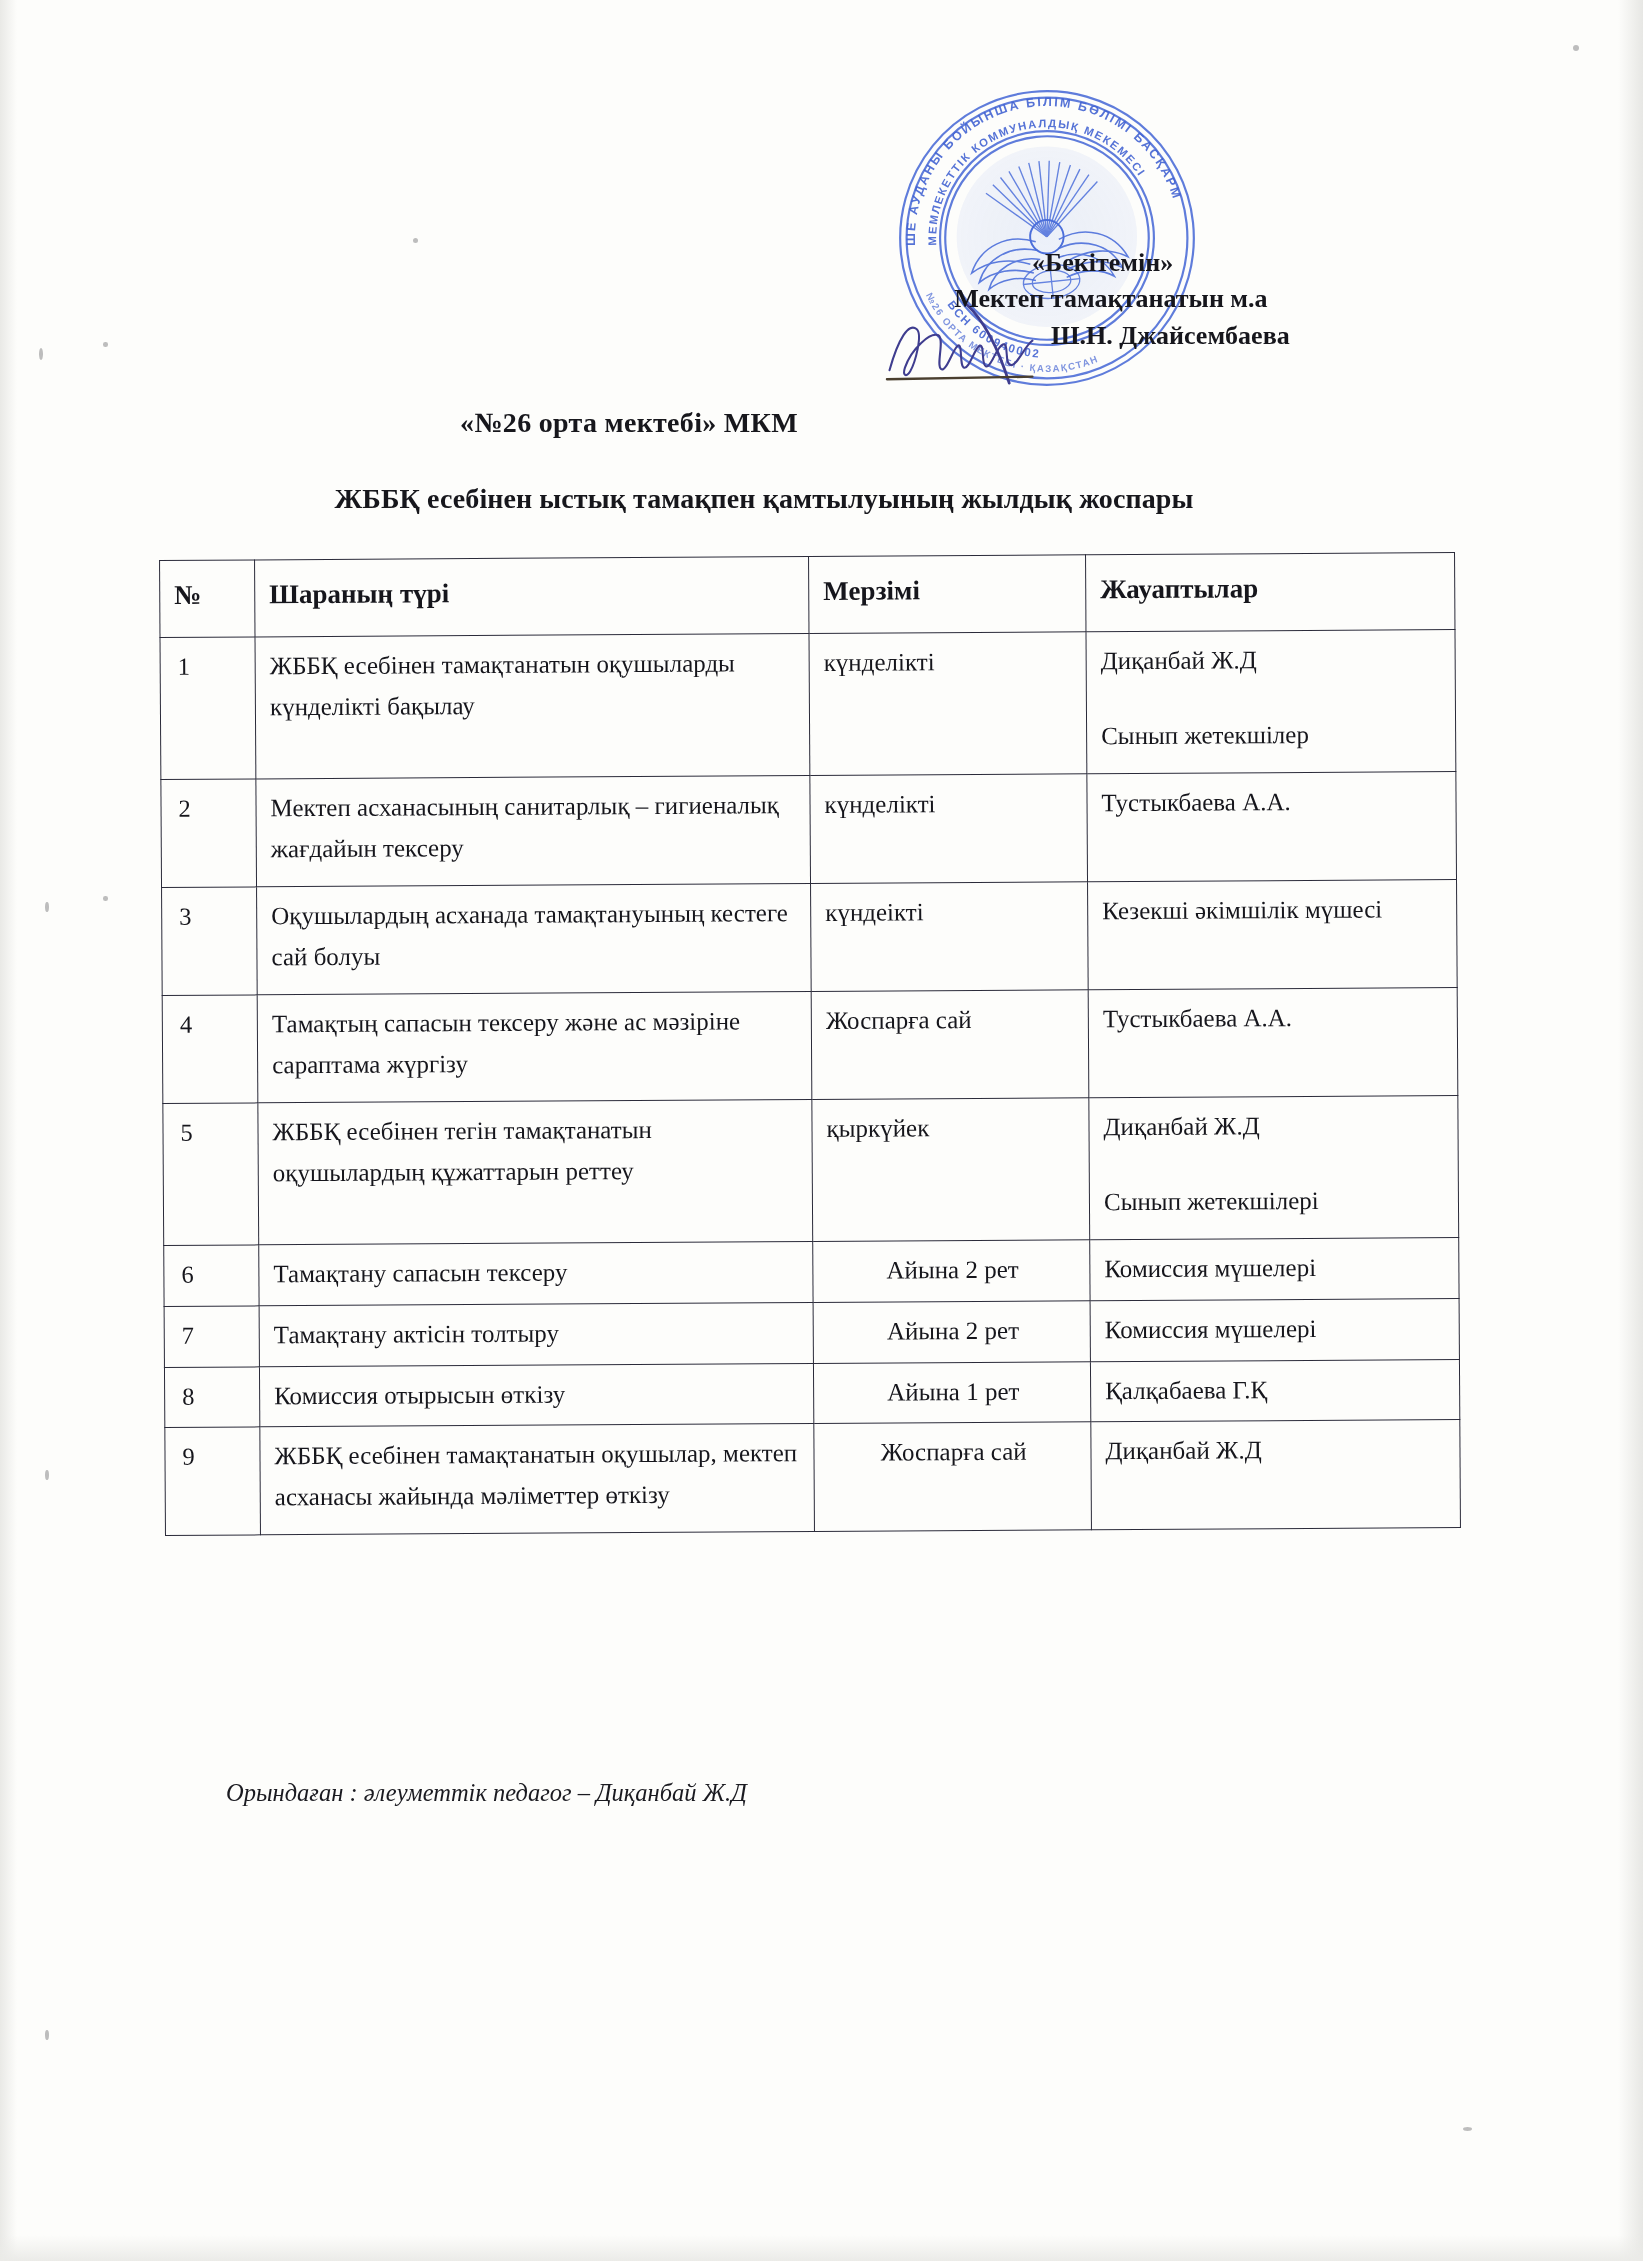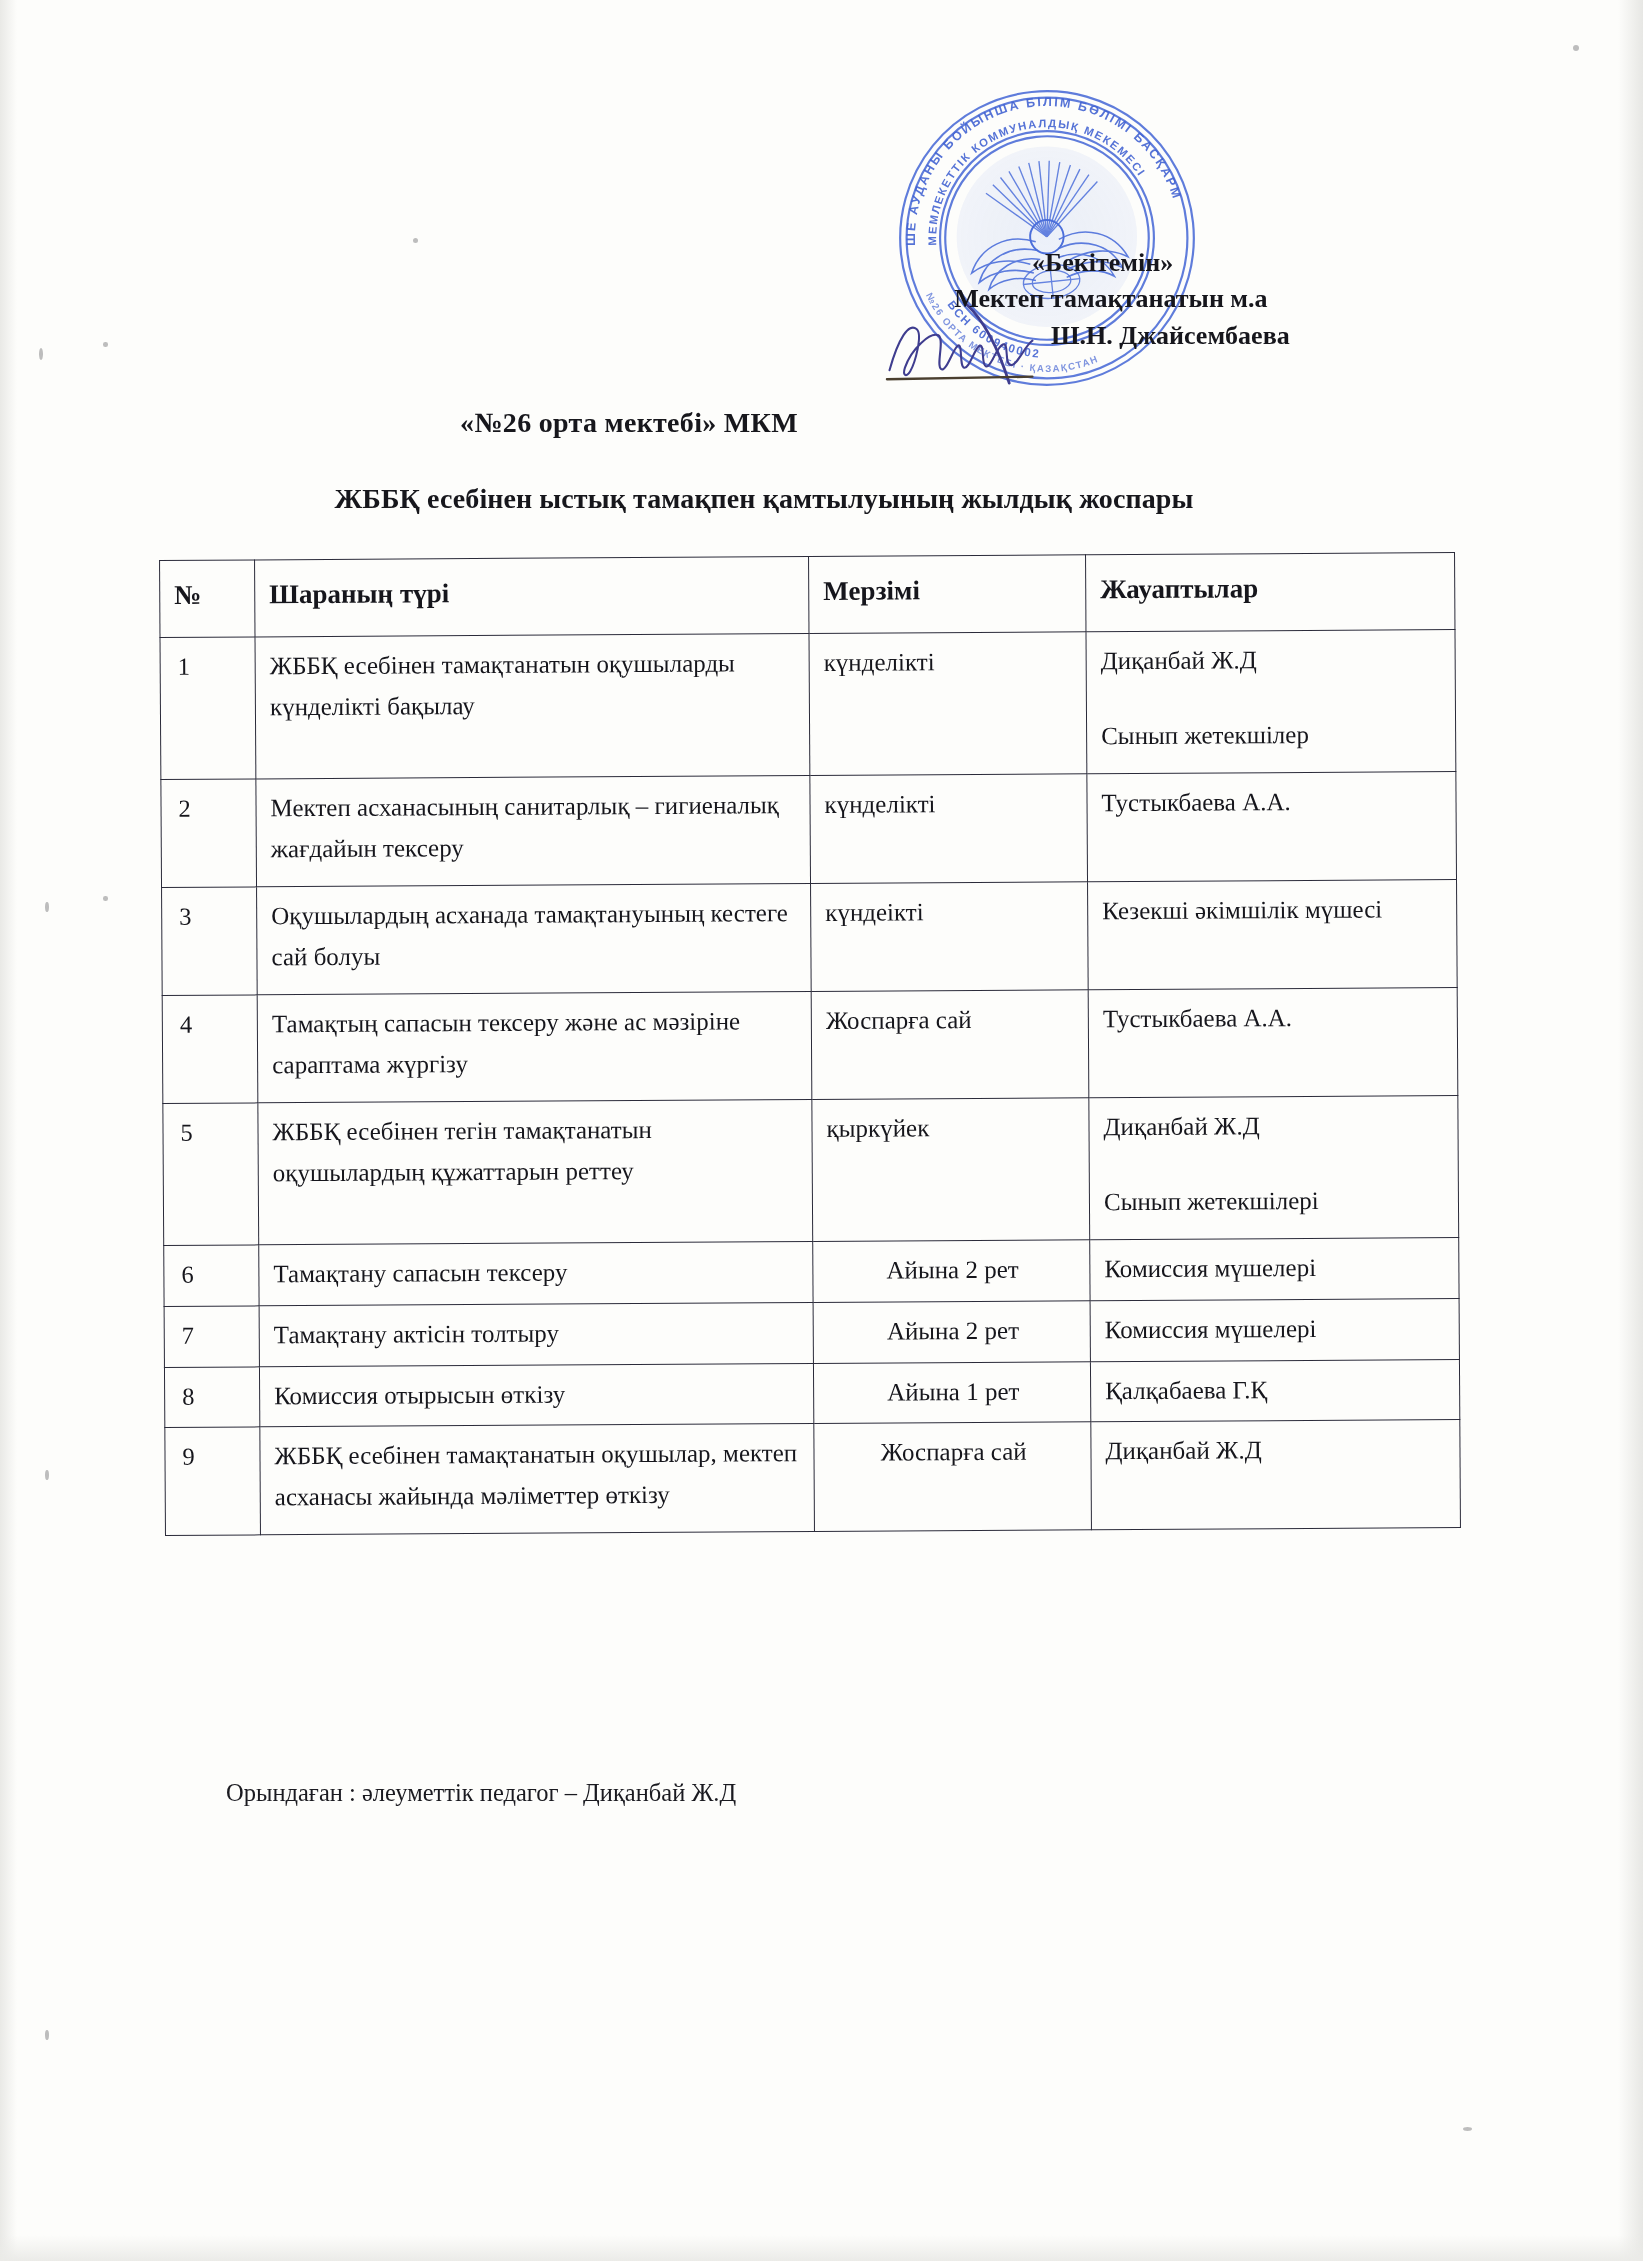--- a/index.html
+++ b/index.html
@@ -94,21 +94,21 @@
   col.c-term{width:277px;}
   col.c-resp{width:369px;}
   td.num{ padding-left:17px; font-size:24.5px; }
   td.term.center{ text-align:center; }
   td.resp .sub{ display:block; margin-top:34px; }
   td.tight{ padding-bottom:10.3px; }
 
   
   #footer-line{
     position:absolute; left:226px; top:1779px;
-    font-size:24.5px; color:#1a1a20;
+    font-size:24.5px; color:#1a1a20;font-style:italic;
   }
 
   
   .speck{position:absolute;background:#bdbdbd;border-radius:50%;}
 </style>
 </head>
 <body>
 
 <div id="page">
 

